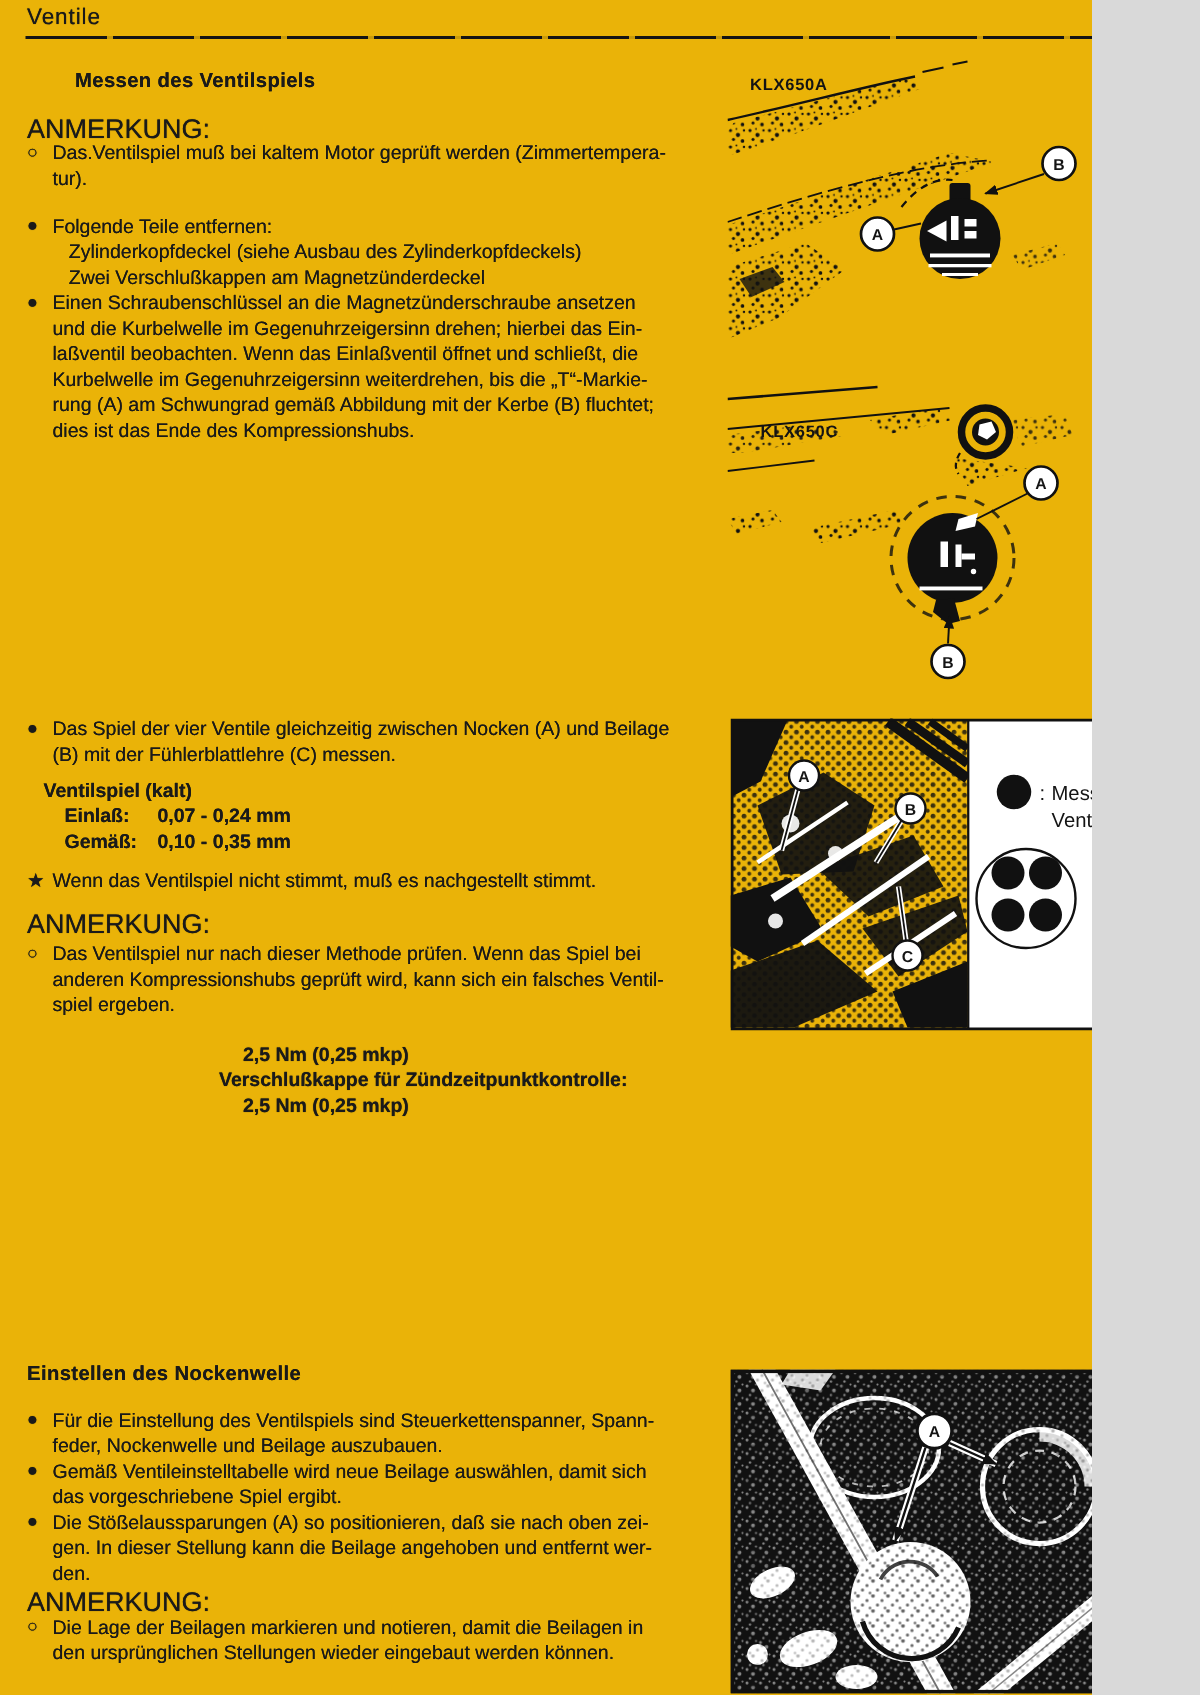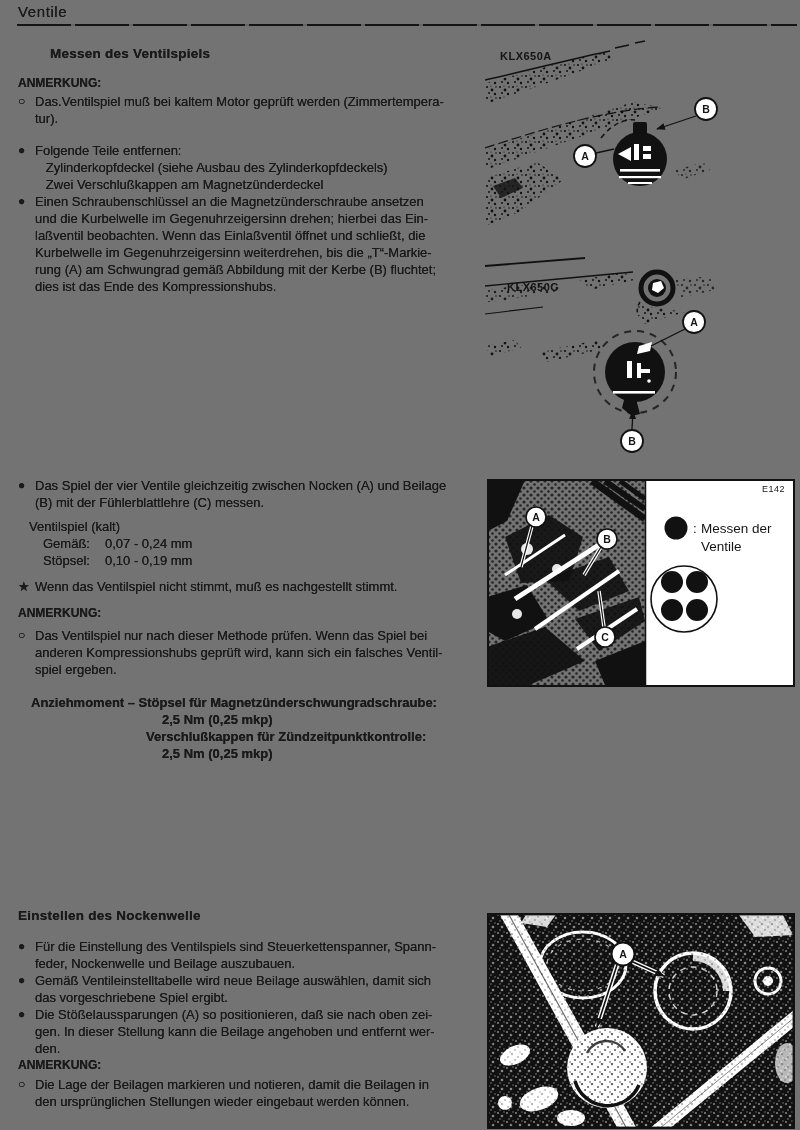--- a/index.html
+++ b/index.html
@@ -1,29 +1,29 @@
 <!DOCTYPE html>
 <html><head>
 <meta charset="utf-8">
 <style>
   html,body{margin:0;padding:0;background:#d9d9d9;}
-  .page{position:relative;width:800px;height:1130px;background:#737373;overflow:hidden;
+  .page{position:relative;width:728px;height:1130px;background:#eab308;overflow:hidden;
         font-family:"Liberation Sans",sans-serif;color:#1a1a1a;}
   .abs{position:absolute;}
   .t{white-space:pre-wrap;font-size:13px;line-height:17px;text-shadow:0 0 .4px currentColor;}
   .b{font-weight:bold;}
   .title{font-size:15px;letter-spacing:.6px;text-shadow:0 0 .5px currentColor;}
   .rule{height:2px;background:repeating-linear-gradient(90deg,#141414 0 54px,rgba(20,20,20,.15) 54px 58px);}
   .h{font-size:13.5px;font-weight:bold;letter-spacing:.25px;text-shadow:0 0 .4px currentColor;}
-  .lbl{font-size:12px;font-weight:bold;text-shadow:0 0 .5px currentColor;}
+  .lbl{font-size:18px;font-weight:normal;text-shadow:0 0 .5px currentColor;}
   .item{display:flex;align-items:flex-start;width:462px;}
   .marker{flex:0 0 17px;width:17px;font-size:12px;line-height:17px;text-shadow:0 0 .5px currentColor;}
   .marker.star{font-size:13px;}
   .item .t{flex:1;}
-  .spec .t{font-weight:normal;}
+  .spec .t{font-weight:bold;}
   .specrow{display:flex;font-weight:bold;}
   .specrow .nm{width:62px;}
   .torq div{font-size:13px;line-height:17px;font-weight:bold;white-space:pre-wrap;text-shadow:0 0 .5px currentColor;}
   .torq .i1{padding-left:131px;}
   .torq .i2{padding-left:115px;}
   svg text{font-family:"Liberation Sans",sans-serif;fill:#141414;}
   svg .figlabel{font-size:11px;font-weight:bold;letter-spacing:.5px;}
   svg .co{font-size:10.5px;font-weight:bold;}
   svg .leg{font-size:13.5px;}
   svg .tag{font-size:9px;letter-spacing:.5px;}
@@ -62,46 +62,45 @@
   </div>
   <div class="abs item" style="left:18px;top:477px;">
     <span class="marker">●</span>
     <span class="t">Das Spiel der vier Ventile gleichzeitig zwischen Nocken (A) und Beilage
 (B) mit der Fühlerblattlehre (C) messen.</span>
   </div>
 
   <div class="abs spec" style="left:29px;top:518px;">
     <div class="t b">Ventilspiel (kalt)</div>
     <div class="specrow t" style="padding-left:14px;">
-      <span class="nm">Gemäß:</span>
+      <span class="nm">Einlaß:</span>
       <span>0,07 - 0,24 mm</span>
     </div>
     <div class="specrow t" style="padding-left:14px;">
-      <span class="nm">Stöpsel:</span>
-      <span>0,10 - 0,19 mm</span>
+      <span class="nm">Gemäß:</span>
+      <span>0,10 - 0,35 mm</span>
     </div>
   </div>
 
   <div class="abs item" style="left:18px;top:578px;">
     <span class="marker star">★</span>
     <span class="t">Wenn das Ventilspiel nicht stimmt, muß es nachgestellt stimmt.</span>
   </div>
 
   <div class="abs lbl" style="left:18px;top:606px;">ANMERKUNG:</div>
   <div class="abs item" style="left:18px;top:627px;">
     <span class="marker">○</span>
     <span class="t">Das Ventilspiel nur nach dieser Methode prüfen. Wenn das Spiel bei
 anderen Kompressionshubs geprüft wird, kann sich ein falsches Ventil-
 spiel ergeben.</span>
   </div>
 
   <div class="abs torq" style="left:31px;top:694px;">
-    <div>Anziehmoment – Stöpsel für Magnetzünderschwungradschraube:</div>
     <div class="i1">2,5 Nm (0,25 mkp)</div>
-    <div class="i2">Verschlußkappen für Zündzeitpunktkontrolle:</div>
+    <div class="i2">Verschlußkappe für Zündzeitpunktkontrolle:</div>
     <div class="i1">2,5 Nm (0,25 mkp)</div>
   </div>
 
   <div class="abs h" style="left:18px;top:908px;">Einstellen des Nockenwelle</div>
 
   <div class="abs item" style="left:18px;top:938px;">
     <span class="marker">●</span>
     <span class="t">Für die Einstellung des Ventilspiels sind Steuerkettenspanner, Spann-
 feder, Nockenwelle und Beilage auszubauen.</span>
   </div>

